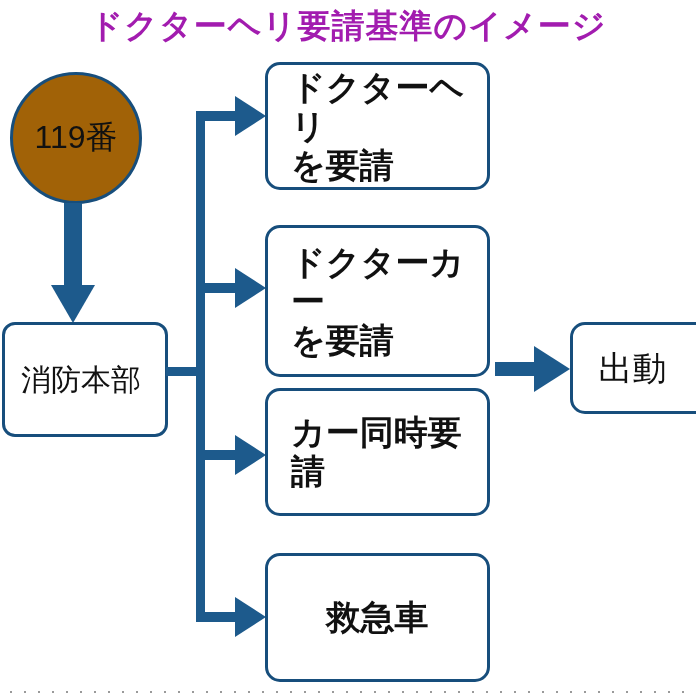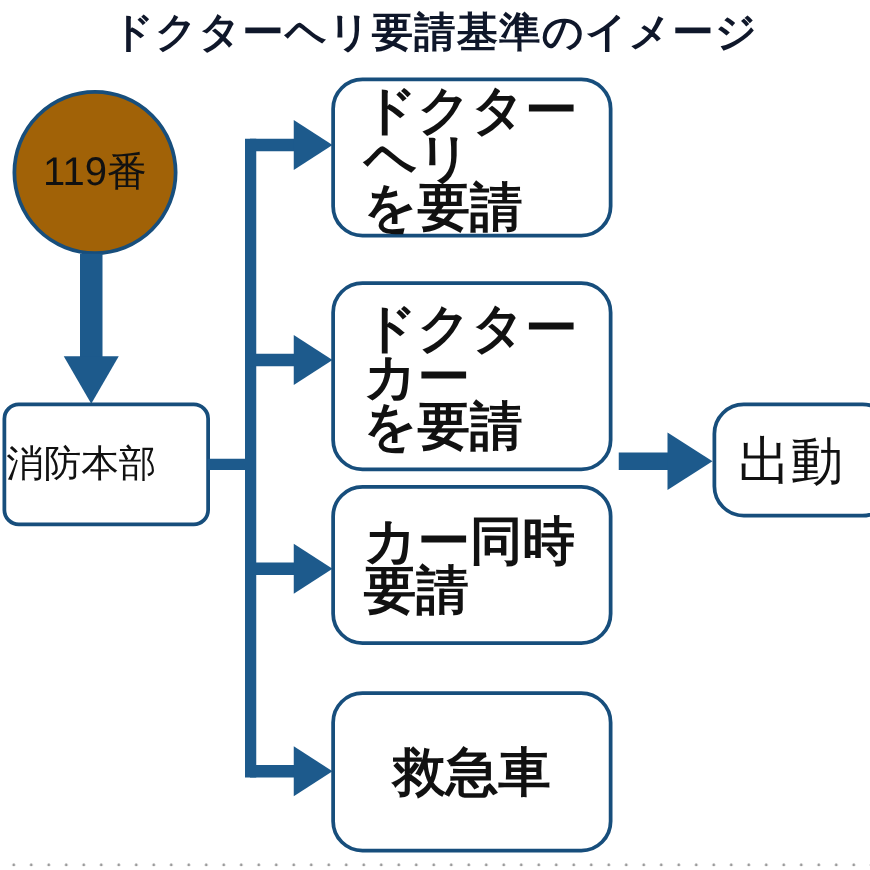--- a/index.html
+++ b/index.html
@@ -6,41 +6,41 @@
   #canvas{
     position:relative;width:696px;height:696px;background:#ffffff;
     overflow:hidden;
     font-family:"Liberation Sans","DejaVu Sans",sans-serif;
     color:#111;
   }
   .abs{position:absolute;}
   
   #title{
     left:0;top:4px;width:696px;text-align:center;
-    font-size:33px;font-weight:bold;letter-spacing:1px;color:#0f172a;
+    font-size:33px;font-weight:bold;letter-spacing:1px;color:#a21caf;
   }
   
   .node{
     box-sizing:border-box;background:#fff;
-    border:3px solid #174e7c;border-radius:25px;
+    border:3px solid #174e7c;border-radius:15px;
     display:flex;flex-direction:column;justify-content:center;
-    font-size:42px;line-height:39px;
+    font-size:34px;line-height:39px;
   }
   .node.bold{font-weight:bold;}
   .node.centered{align-items:center;}
   
   #circle-119{
     left:10px;top:72px;width:132px;height:132px;
     box-sizing:border-box;background:#a16207;
     border:3.5px solid #174e7c;border-radius:50%;
     display:flex;align-items:center;justify-content:center;
     font-size:32px;
   }
   
-  #box-hq{left:2px;top:322px;width:166px;height:99px;border-radius:13px;padding-left:0;font-size:30px;line-height:37px;}
+  #box-hq{left:2px;top:322px;width:166px;height:115px;border-radius:13px;padding-left:16px;font-size:30px;line-height:37px;}
   
   .option{left:265px;width:225px;padding-left:23px;}
   #box-opt1{top:62px;height:128px;}
   #box-opt2{top:225px;height:152px;}
   #box-opt3{top:388px;height:128px;}
   #box-opt4{top:553px;height:129px;padding-left:0;}
   
   #box-dispatch{left:570px;top:322px;width:145px;height:92px;align-items:center;padding-right:20px;}
   
   .shaft{background:#1d5a8c;}

